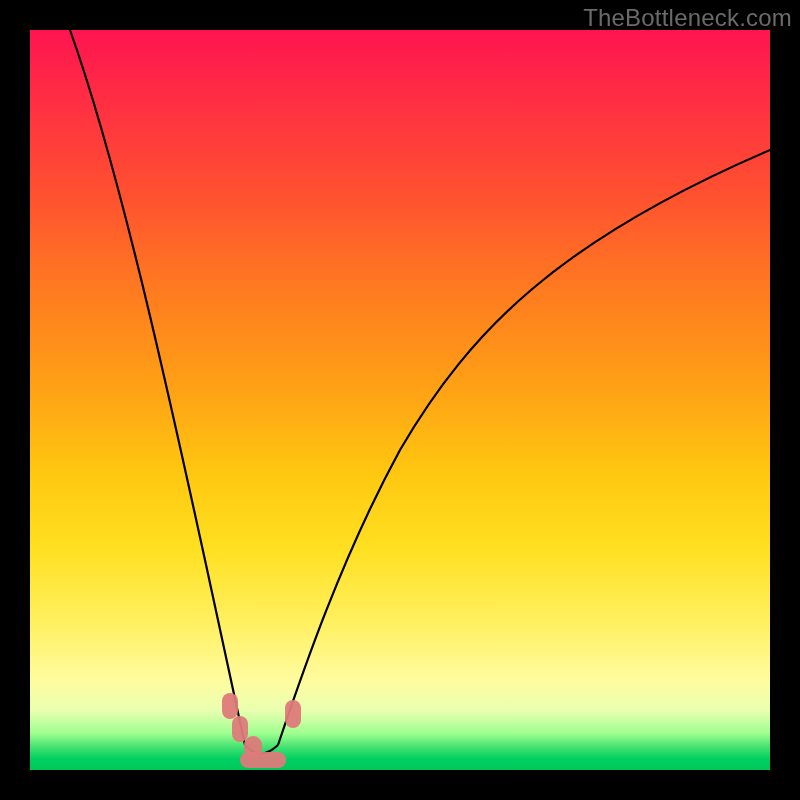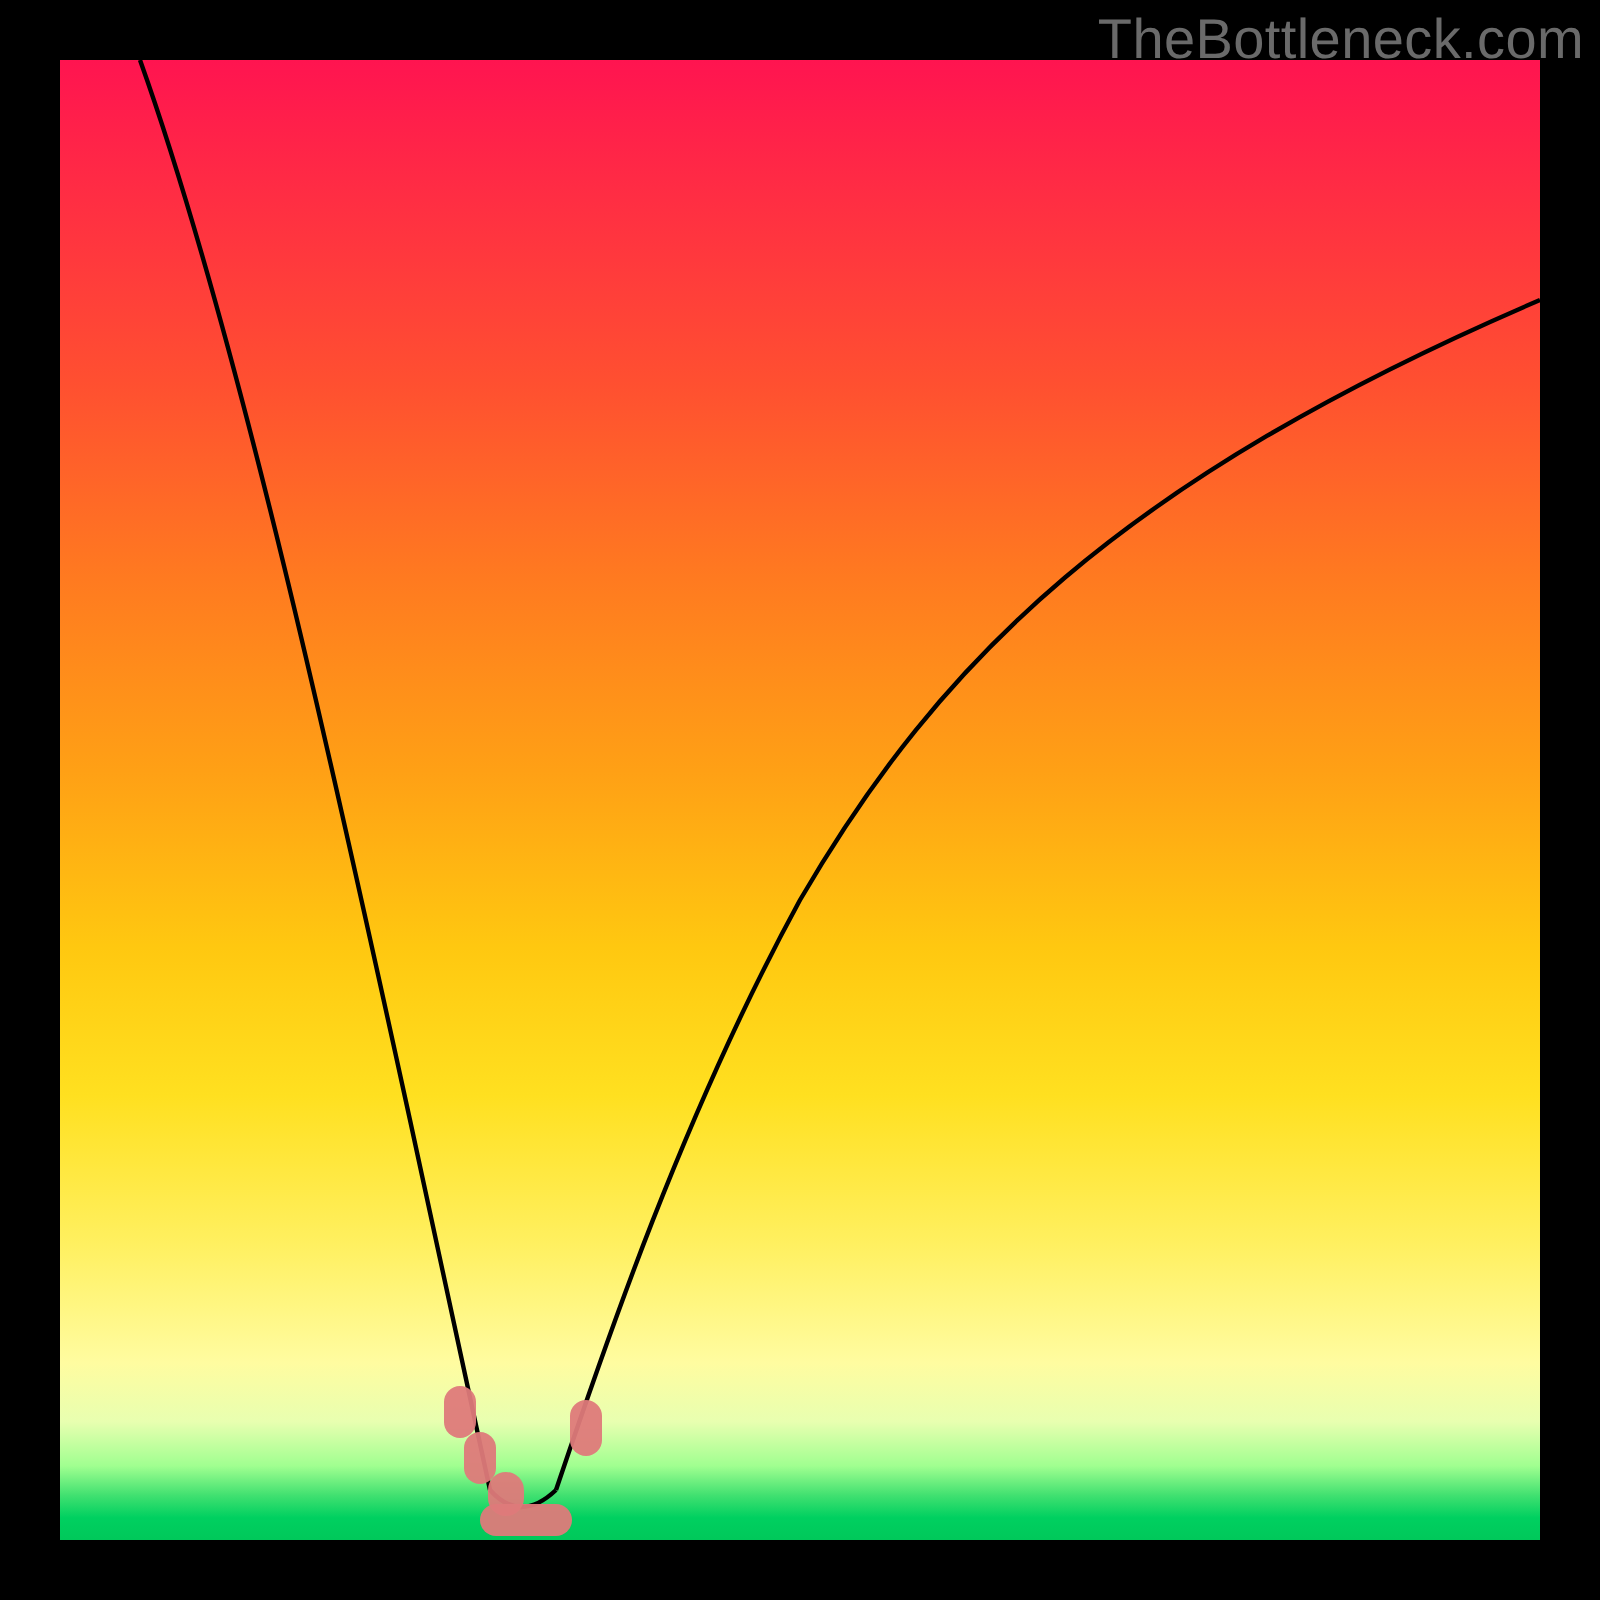--- a/index.html
+++ b/index.html
@@ -32,21 +32,21 @@
       #40e070 97%,
       #00d060 98.5%,
       #00c85a 100%
     );
   }
   .watermark {
     position: absolute;
     top: 4px;
     right: 8px;
     color: #6a6a6a;
-    font-size: 28px;
+    font-size: 24px;
     font-weight: 500;
     letter-spacing: 0.2px;
     z-index: 10;
   }
   svg.overlay {
     position: absolute;
     left: 0;
     top: 0;
     width: 800px;
     height: 800px;

